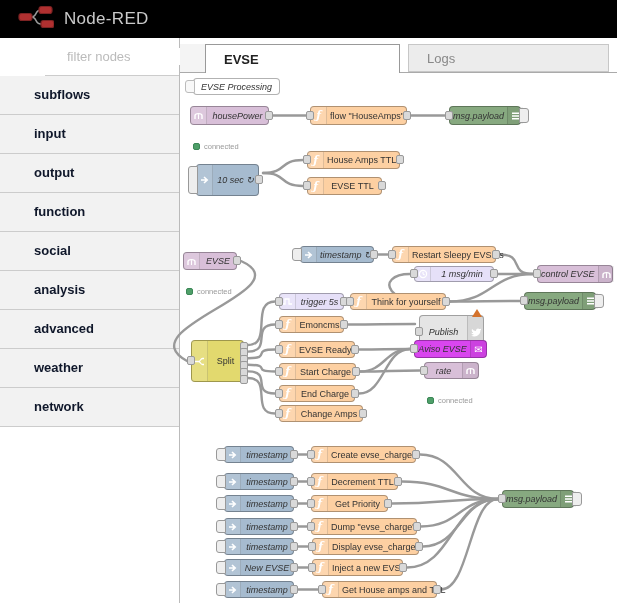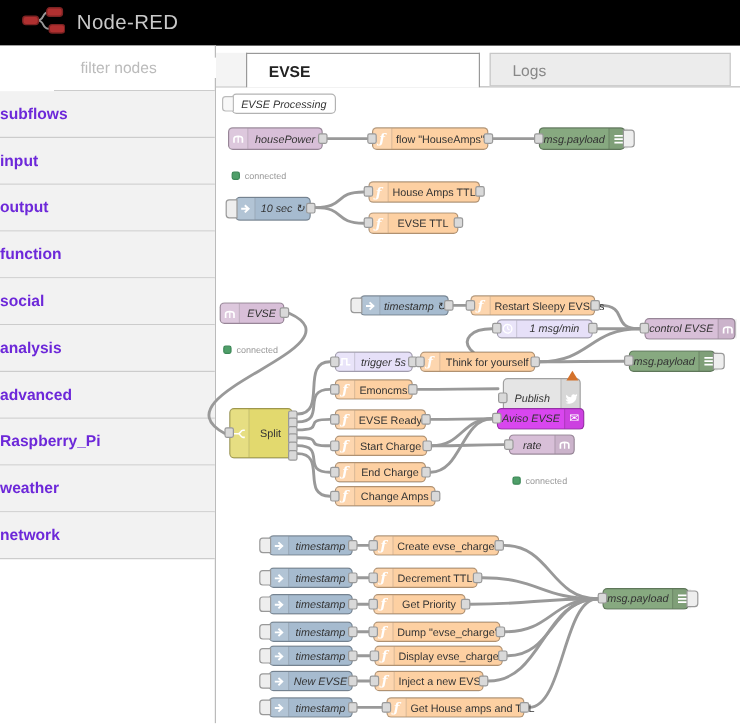--- a/index.html
+++ b/index.html
@@ -11,21 +11,21 @@
   #logo{margin-left:16px;}
   #apptitle{color:#c9c9c9;font-size:17px;margin-left:10px;letter-spacing:.3px;}
   
   #sidebar{position:absolute;left:0;top:38px;width:179px;height:565px;background:#fff;
            border-right:1px solid #bbb;}
   #filterwrap{height:37px;border-bottom:1px solid #ccc;display:flex;align-items:center;margin-left:45px;}
   #filter{border:none;outline:none;width:140px;margin-left:20px;font-size:13px;color:#555;
           font-family:"Liberation Sans",sans-serif;}
   #filter::placeholder{color:#bbb;}
   .cat{height:38px;line-height:38px;background:#f2f2f2;border-bottom:1px solid #ccc;
-       font-size:13px;font-weight:bold;color:#6d28d9;cursor:pointer;}
+       font-size:13px;font-weight:bold;color:#0f172a;padding-left:34px;cursor:pointer;}
   .cat:first-of-type{border-top:0;}
   
   #tabbar{position:absolute;left:180px;top:44px;width:437px;height:29px;
           border-bottom:1px solid #aaa;display:flex;box-sizing:border-box;}
   #tabpad{width:25px;background:#f4f4f4;}
   .tab{box-sizing:border-box;font-size:13px;padding-left:18px;display:flex;align-items:center;}
   .tab.active{width:195px;background:#fff;border:1px solid #999;border-bottom:none;
               font-weight:bold;color:#222;margin-bottom:-1px;}
   .tab.inactive{width:201px;background:#ececec;border:1px solid #c7c7c7;color:#888;margin-left:8px;}
   
@@ -77,21 +77,20 @@
       <input id="filter" type="text" placeholder="filter nodes" style="">
     </div>
     <div id="cats">
         <div class="cat">subflows</div>
         <div class="cat">input</div>
         <div class="cat">output</div>
         <div class="cat">function</div>
         <div class="cat">social</div>
         <div class="cat">analysis</div>
         <div class="cat">advanced</div>
-        <div class="cat">Raspberry_Pi</div>
         <div class="cat">weather</div>
         <div class="cat">network</div>
       </div>
   </div>
 
   <div id="tabbar">
     <div id="tabpad"></div>
   <div class="tab active">EVSE</div>
       <div class="tab inactive">Logs</div>
     </div>
@@ -166,21 +165,21 @@
       <div class="node debug it" style="left: 449px; top: 106px; width: 72px; height: 19px; background: rgb(135, 169, 128);">
         <span class="btn br"></span>
         <span class="lbl">msg.payload</span>
         <span class="icon r">
           <svg width="10" height="10" viewBox="0 0 10 10">
             <path d="M1 2.2h8M1 5h8M1 7.8h8" stroke="#fff" stroke-width="1.4"></path>
           </svg>
         </span>
         <span class="port pin"></span>
       </div>
-      <div class="node inject it" style="left: 196px; top: 164px; width: 63px; height: 20px; background: rgb(166, 187, 207);">
+      <div class="node inject it" style="left: 196px; top: 164px; width: 63px; height: 32px; background: rgb(166, 187, 207);">
         <span class="btn bl"></span>
         <span class="icon l">
           <svg width="10" height="10" viewBox="0 0 10 10">
             <path d="M1 5h5M4 2l3.2 3L4 8" fill="none" stroke="#fff" stroke-width="1.6"></path>
           </svg>
         </span>
         <span class="lbl">10 sec ↻</span>
         <span class="port pout"></span>
       </div>
       <div class="node function" style="left: 307px; top: 151px; width: 93px; height: 18px; background: rgb(253, 208, 162);">

